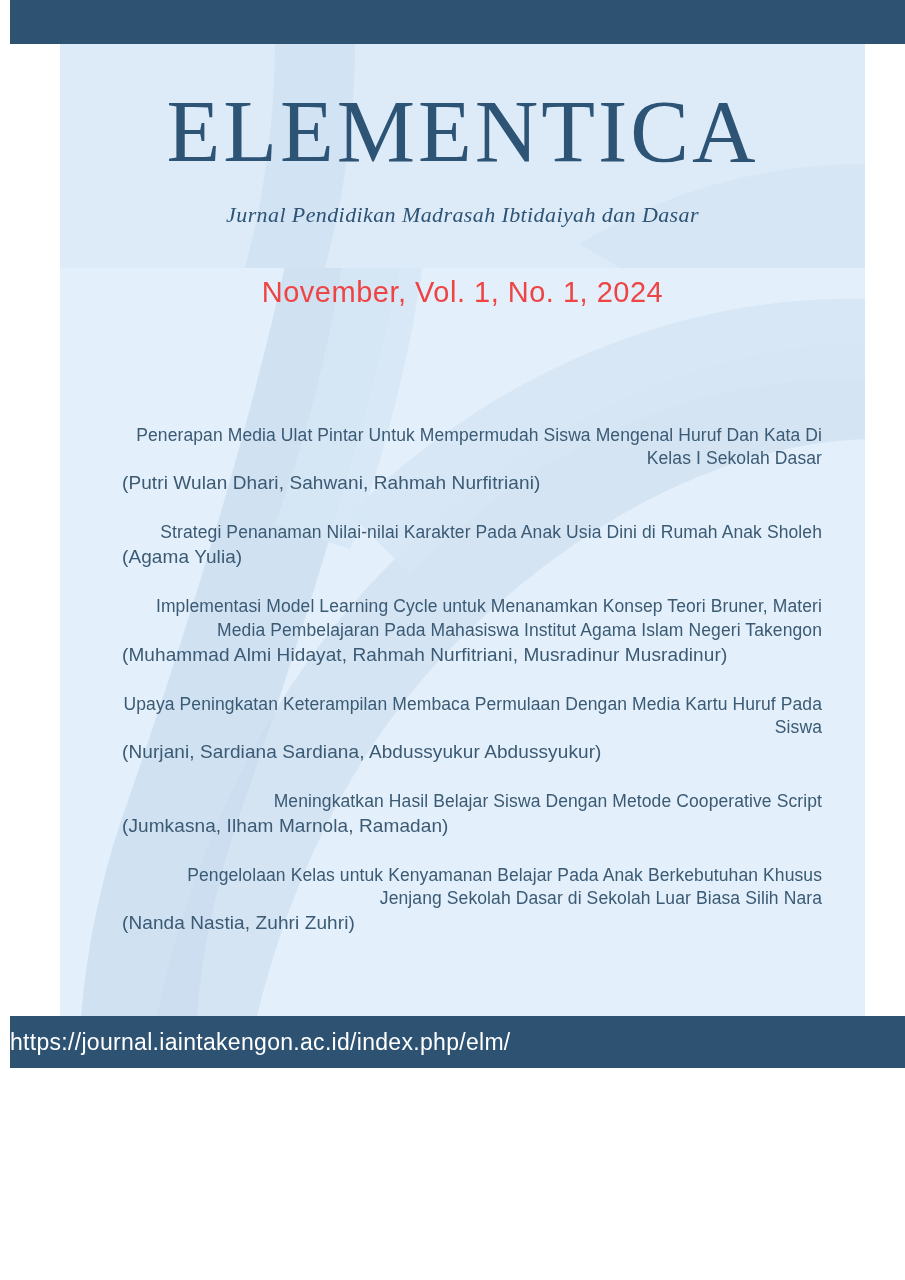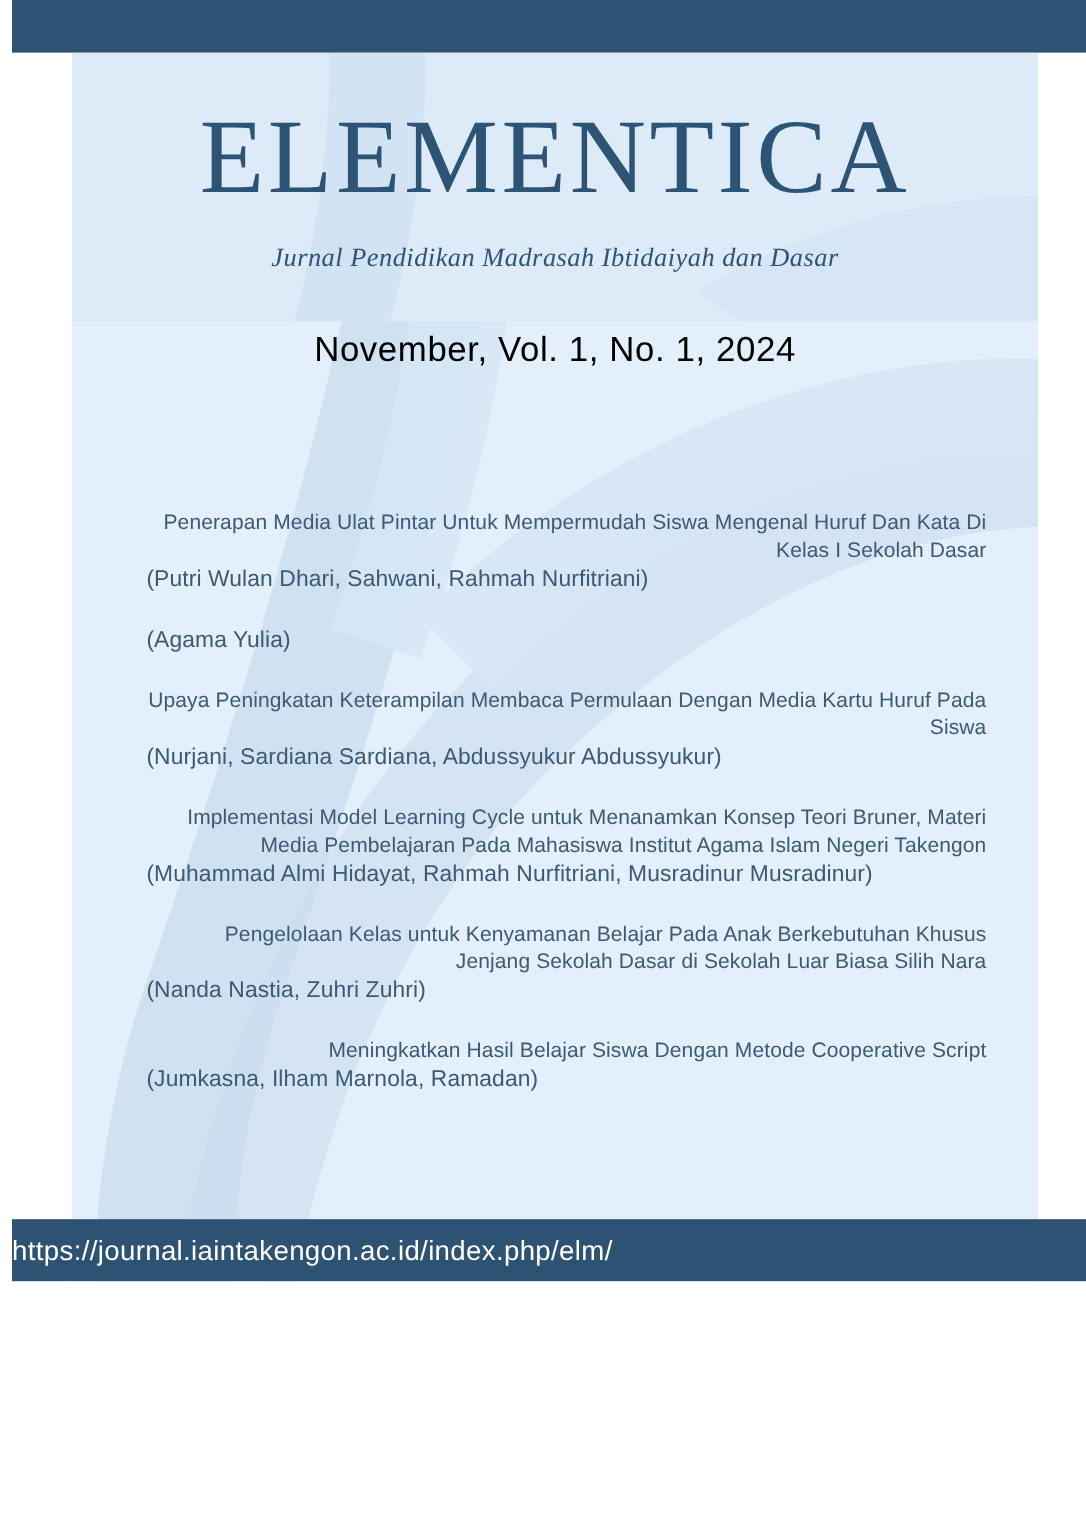--- a/index.html
+++ b/index.html
@@ -88,21 +88,21 @@
     color: #2d5375;
     letter-spacing: 0.4px;
   }
 
   .issue-line {
     position: absolute;
     left: 50px; top: 232px;
     width: 805px;
     text-align: center;
     font-size: 29px;
-    color: #000000;
+    color: #ef4444;
     letter-spacing: 0.5px;
   }
 
   
   .articles {
     position: absolute;
     left: 112px; top: 380px;
     width: 700px;
   }
   .article {
@@ -164,41 +164,42 @@
     <div class="issue-line">November, Vol. 1, No. 1, 2024</div>
 
     <div class="articles">
 
       <div class="article">
         <div class="article-title">Penerapan Media Ulat Pintar Untuk Mempermudah Siswa Mengenal Huruf Dan Kata Di Kelas I Sekolah Dasar</div>
         <div class="article-authors">(Putri Wulan Dhari, Sahwani, Rahmah Nurfitriani)</div>
       </div>
 
       <div class="article">
+        <div class="article-title">Strategi Penanaman Nilai-nilai Karakter Pada Anak Usia Dini di Rumah Anak Sholeh</div>
         <div class="article-authors">(Agama Yulia)</div>
+      </div>
+
+      <div class="article">
+        <div class="article-title">Implementasi Model Learning Cycle untuk Menanamkan Konsep Teori Bruner, Materi Media Pembelajaran Pada Mahasiswa Institut Agama Islam Negeri Takengon</div>
+        <div class="article-authors">(Muhammad Almi Hidayat, Rahmah Nurfitriani, Musradinur Musradinur)</div>
       </div>
 
       <div class="article">
         <div class="article-title">Upaya Peningkatan Keterampilan Membaca Permulaan Dengan Media Kartu Huruf Pada Siswa</div>
         <div class="article-authors">(Nurjani, Sardiana Sardiana, Abdussyukur Abdussyukur)</div>
       </div>
 
       <div class="article">
-        <div class="article-title">Implementasi Model Learning Cycle untuk Menanamkan Konsep Teori Bruner, Materi Media Pembelajaran Pada Mahasiswa Institut Agama Islam Negeri Takengon</div>
-        <div class="article-authors">(Muhammad Almi Hidayat, Rahmah Nurfitriani, Musradinur Musradinur)</div>
+        <div class="article-title">Meningkatkan Hasil Belajar Siswa Dengan Metode Cooperative Script</div>
+        <div class="article-authors">(Jumkasna, Ilham Marnola, Ramadan)</div>
       </div>
 
       <div class="article">
         <div class="article-title">Pengelolaan Kelas untuk Kenyamanan Belajar Pada Anak Berkebutuhan Khusus Jenjang Sekolah Dasar di Sekolah Luar Biasa Silih Nara</div>
         <div class="article-authors">(Nanda Nastia, Zuhri Zuhri)</div>
-      </div>
-
-      <div class="article">
-        <div class="article-title">Meningkatkan Hasil Belajar Siswa Dengan Metode Cooperative Script</div>
-        <div class="article-authors">(Jumkasna, Ilham Marnola, Ramadan)</div>
       </div>
 
     </div>
 
     <div class="issn">
       <div>e-ISSN : 00000000</div>
       <div>p-ISSN : 00000000</div>
     </div>
 
   </div>

